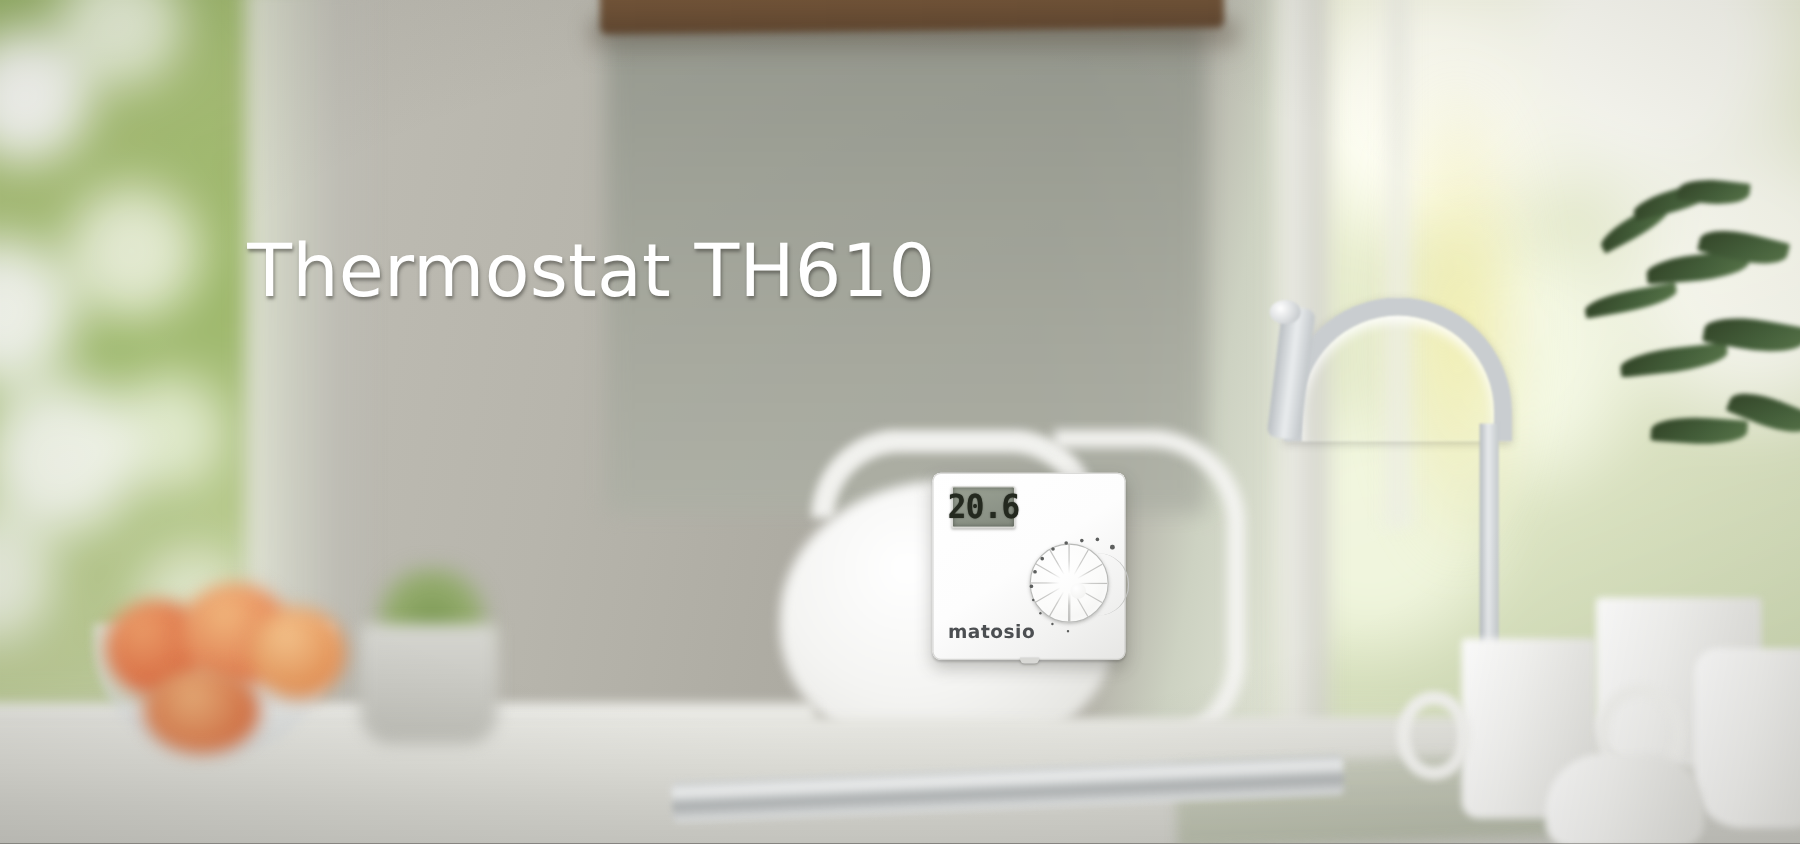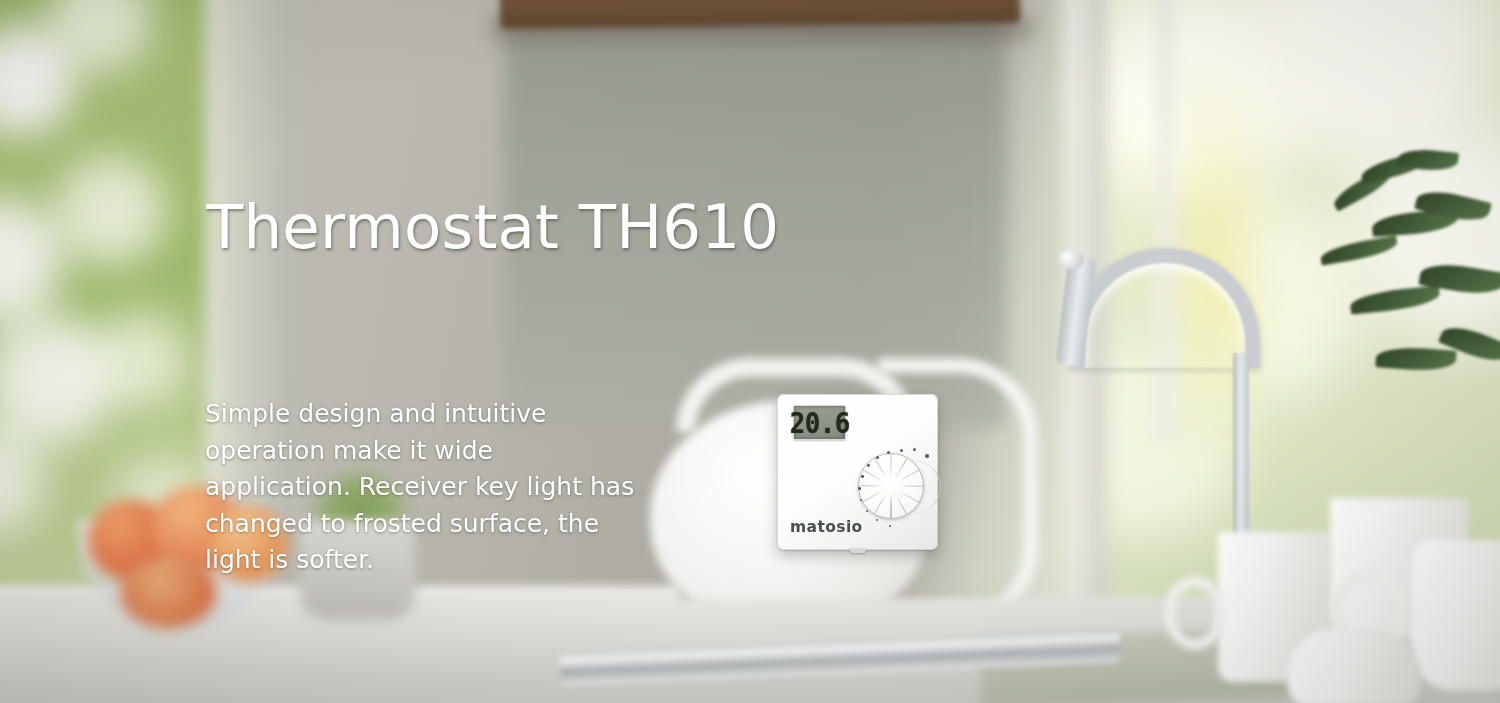--- a/index.html
+++ b/index.html
@@ -455,21 +455,20 @@
   <div class="mug" style="left:1412px; top:540px; width:120px; height:150px; border-radius:20px 8px 40px 40px;"></div>
   <div class="mug-handle" style="left:1330px; top:570px; width:74px; height:84px;"></div>
   <div class="mug" style="left:1288px; top:628px; width:132px; height:78px; border-radius:48px 48px 20px 20px;"></div>
 
   <div class="vignette"></div>
 
   <div class="copy">
     <h1 class="headline">Thermostat TH610</h1>
   </div>
 
-  <p class="subcopy">Simple design and intuitive operation make it wide application. Receiver key light has changed to frosted surface, the light is softer.</p>
 
   <div class="device">
     <div class="device-edge"></div>
 
     <div class="lcd">
       <span class="lcd-value">20.6</span>
     </div>
 
     <div class="dial-wrap">
       <div class="dial-tab"></div>

